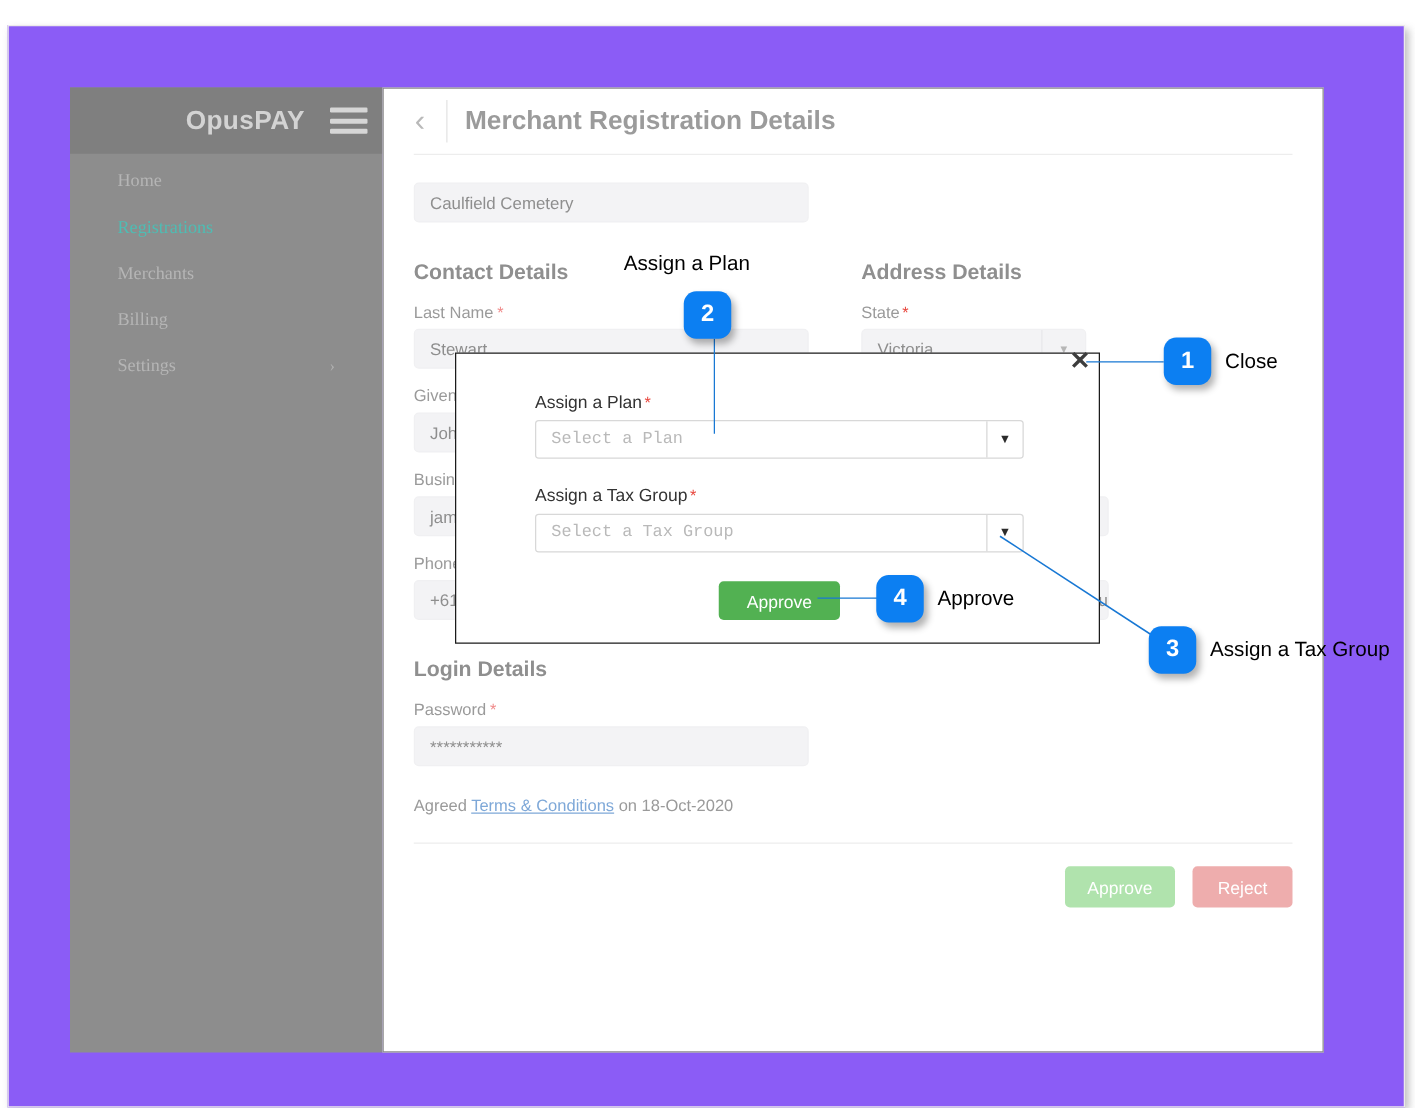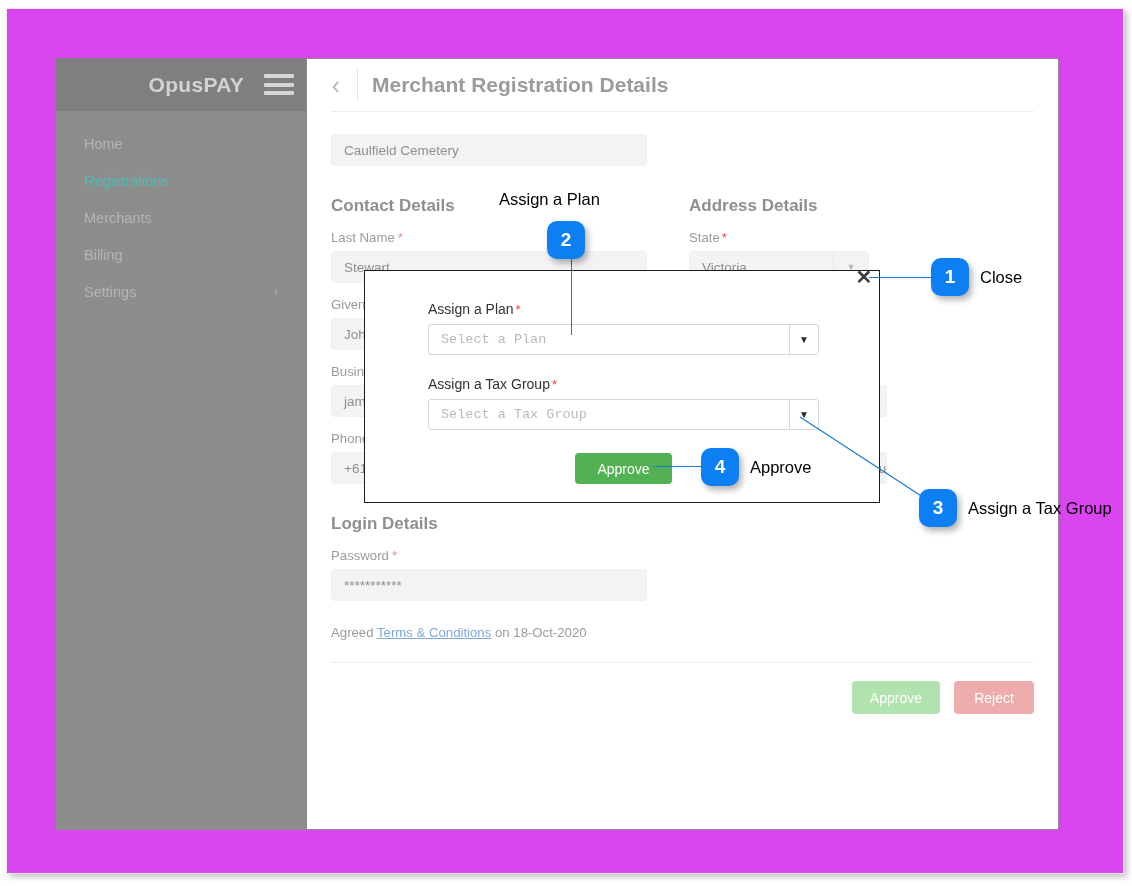--- a/index.html
+++ b/index.html
@@ -3,22 +3,22 @@
 <meta charset="utf-8">
 <style>
   html,body{margin:0;padding:0;}
   body{
     width:1132px;height:886px;overflow:hidden;
     background:#ffffff;
     font-family:"Liberation Sans", sans-serif;
     -webkit-font-smoothing:antialiased;
   }
   .canvas{
-    position:absolute;left:6px;top:8px;width:1118px;height:866px;
-    background:#d946ef;
+    position:absolute;left:6px;top:20px;width:1118px;height:866px;
+    background:#8b5cf6;
     border:1px solid #eceaea;
     box-shadow:3px 3px 6px rgba(120,120,120,.45);
     box-sizing:border-box;
     overflow:hidden;
   }
 
   
   .app{position:absolute;left:49px;top:49px;width:1003px;height:772px;}
 
   .sidebar{
@@ -32,22 +32,22 @@
   .brand{
     font-size:21px;font-weight:bold;color:#d3d3d3;letter-spacing:.3px;
     margin-right:20px;
   }
   .hamburger{width:30px;height:21px;display:flex;flex-direction:column;
     justify-content:space-between;cursor:pointer;}
   .hamburger i{display:block;height:4px;background:#d6d6d6;border-radius:1px;}
 
   .nav{padding-top:14px;}
   .nav-item{
-    height:37px;display:flex;align-items:center;padding:0 28px;
-    font-size:14.5px;color:#b5b5b5;box-sizing:border-box;cursor:pointer;
+    height:37px;display:flex;align-items:flex-start;padding:0 38px;
+    font-size:14.5px;color:#b5b5b5;box-sizing:border-box;cursor:pointer;font-family:Liberation Serif, serif;
   }
   .nav-item.active{color:#4ebdb4;}
   .nav-item .chev{margin-left:auto;color:#b0b0b0;font-size:13px;}
 
   .content{
     position:absolute;left:250px;top:0;width:753px;height:772px;
     background:#ffffff;border:1px solid #8a8a8a;box-sizing:border-box;
     overflow:hidden;
   }
 

